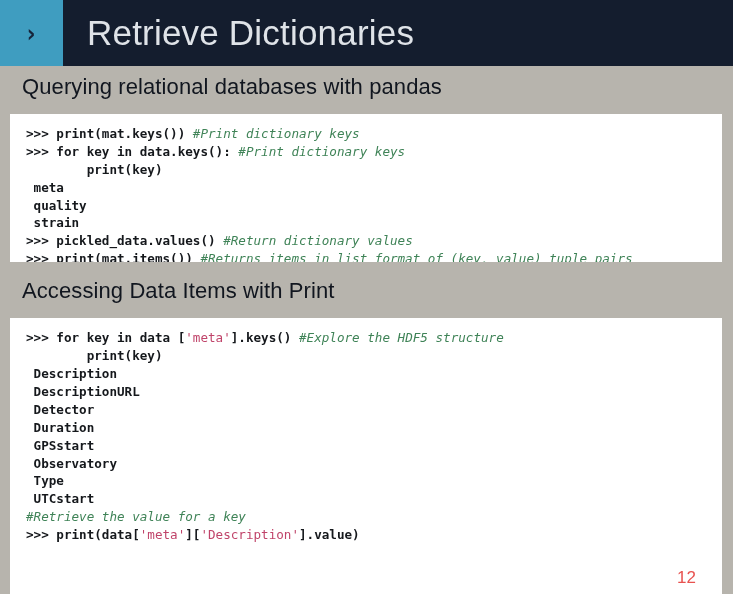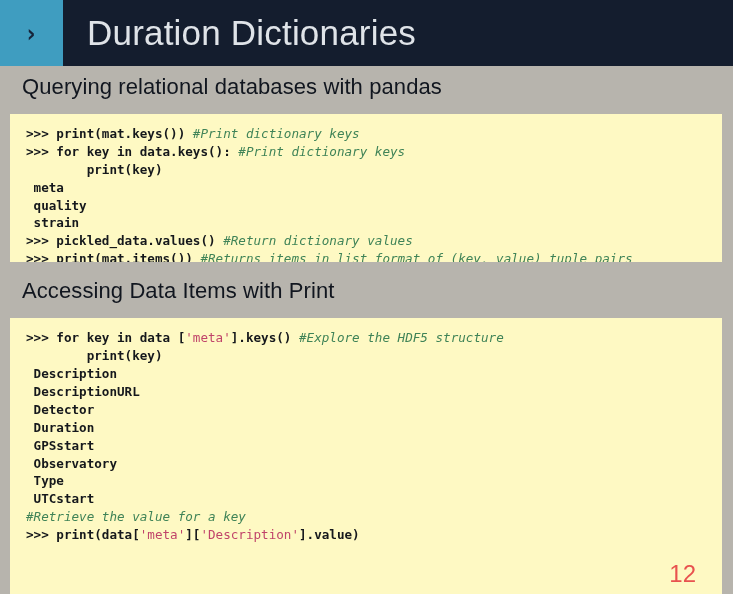--- a/index.html
+++ b/index.html
@@ -72,21 +72,21 @@
     background: #b7b4ad;
   }
   .section-heading.second {
     padding-top: 16px;
     padding-bottom: 14px;
   }
 
   
   .code-block {
     margin: 0 11px 0 10px;
-    background: #fef9c3;
+    background: #ffffff;
     padding: 11px 14px 11px 16px;
     box-sizing: border-box;
     font-family: "DejaVu Sans Mono", "Liberation Mono", monospace;
     font-size: 12.6px;
     line-height: 1.42;
     color: #15181c;
     white-space: pre-wrap;
     word-break: break-word;
     overflow: hidden;
   }
@@ -107,35 +107,35 @@
   .tok-out    { color: #15181c; font-weight: bold; }
   .tok-comment{ color: #3f8357; font-style: italic; }
   .tok-str    { color: #c0446a; }
 
   
   .page-number {
     position: absolute;
     right: 26px;
     bottom: 8px;
     color: #e8524f;
-    font-size: 24px;
+    font-size: 17px;
     font-family: "Liberation Sans", sans-serif;
     line-height: 1;
   }
 </style>
 </head>
 <body>
 
 <div class="slide">
 
   <div class="titlebar">
     <div class="chevron-box">
       <span class="chevron-glyph">›</span>
     </div>
-    <div class="slide-title">Duration Dictionaries</div>
+    <div class="slide-title">Retrieve Dictionaries</div>
   </div>
 
   <div class="section-heading">Querying relational databases with pandas</div>
   <div class="code-block block-1" id="code-0"><span class="ln"><span class="tok-prompt">&gt;&gt;&gt; </span><span class="tok-code">print(mat.keys()) </span><span class="tok-comment">#Print dictionary keys</span></span><span class="ln"><span class="tok-prompt">&gt;&gt;&gt; </span><span class="tok-code">for key in data.keys(): </span><span class="tok-comment">#Print dictionary keys</span></span><span class="ln"><span class="tok-code">        print(key)</span></span><span class="ln"><span class="tok-out"> meta</span></span><span class="ln"><span class="tok-out"> quality</span></span><span class="ln"><span class="tok-out"> strain</span></span><span class="ln"><span class="tok-prompt">&gt;&gt;&gt; </span><span class="tok-code">pickled_data.values() </span><span class="tok-comment">#Return dictionary values</span></span><span class="ln"><span class="tok-prompt">&gt;&gt;&gt; </span><span class="tok-code">print(mat.items()) </span><span class="tok-comment">#Returns items in list format of (key, value) tuple pairs</span></span></div>
 
   <div class="section-heading second">Accessing Data Items with Print</div>
   <div class="code-block block-2" id="code-1"><span class="ln"><span class="tok-prompt">&gt;&gt;&gt; </span><span class="tok-code">for key in data [</span><span class="tok-str">'meta'</span><span class="tok-code">].keys() </span><span class="tok-comment">#Explore the HDF5 structure</span></span><span class="ln"><span class="tok-code">        print(key)</span></span><span class="ln"><span class="tok-out"> Description</span></span><span class="ln"><span class="tok-out"> DescriptionURL</span></span><span class="ln"><span class="tok-out"> Detector</span></span><span class="ln"><span class="tok-out"> Duration</span></span><span class="ln"><span class="tok-out"> GPSstart</span></span><span class="ln"><span class="tok-out"> Observatory</span></span><span class="ln"><span class="tok-out"> Type</span></span><span class="ln"><span class="tok-out"> UTCstart</span></span><span class="ln"><span class="tok-comment">#Retrieve the value for a key</span></span><span class="ln"><span class="tok-prompt">&gt;&gt;&gt; </span><span class="tok-code">print(data[</span><span class="tok-str">'meta'</span><span class="tok-code">][</span><span class="tok-str">'Description'</span><span class="tok-code">].value)</span></span>
     <span class="page-number">12</span>
   </div>
 

